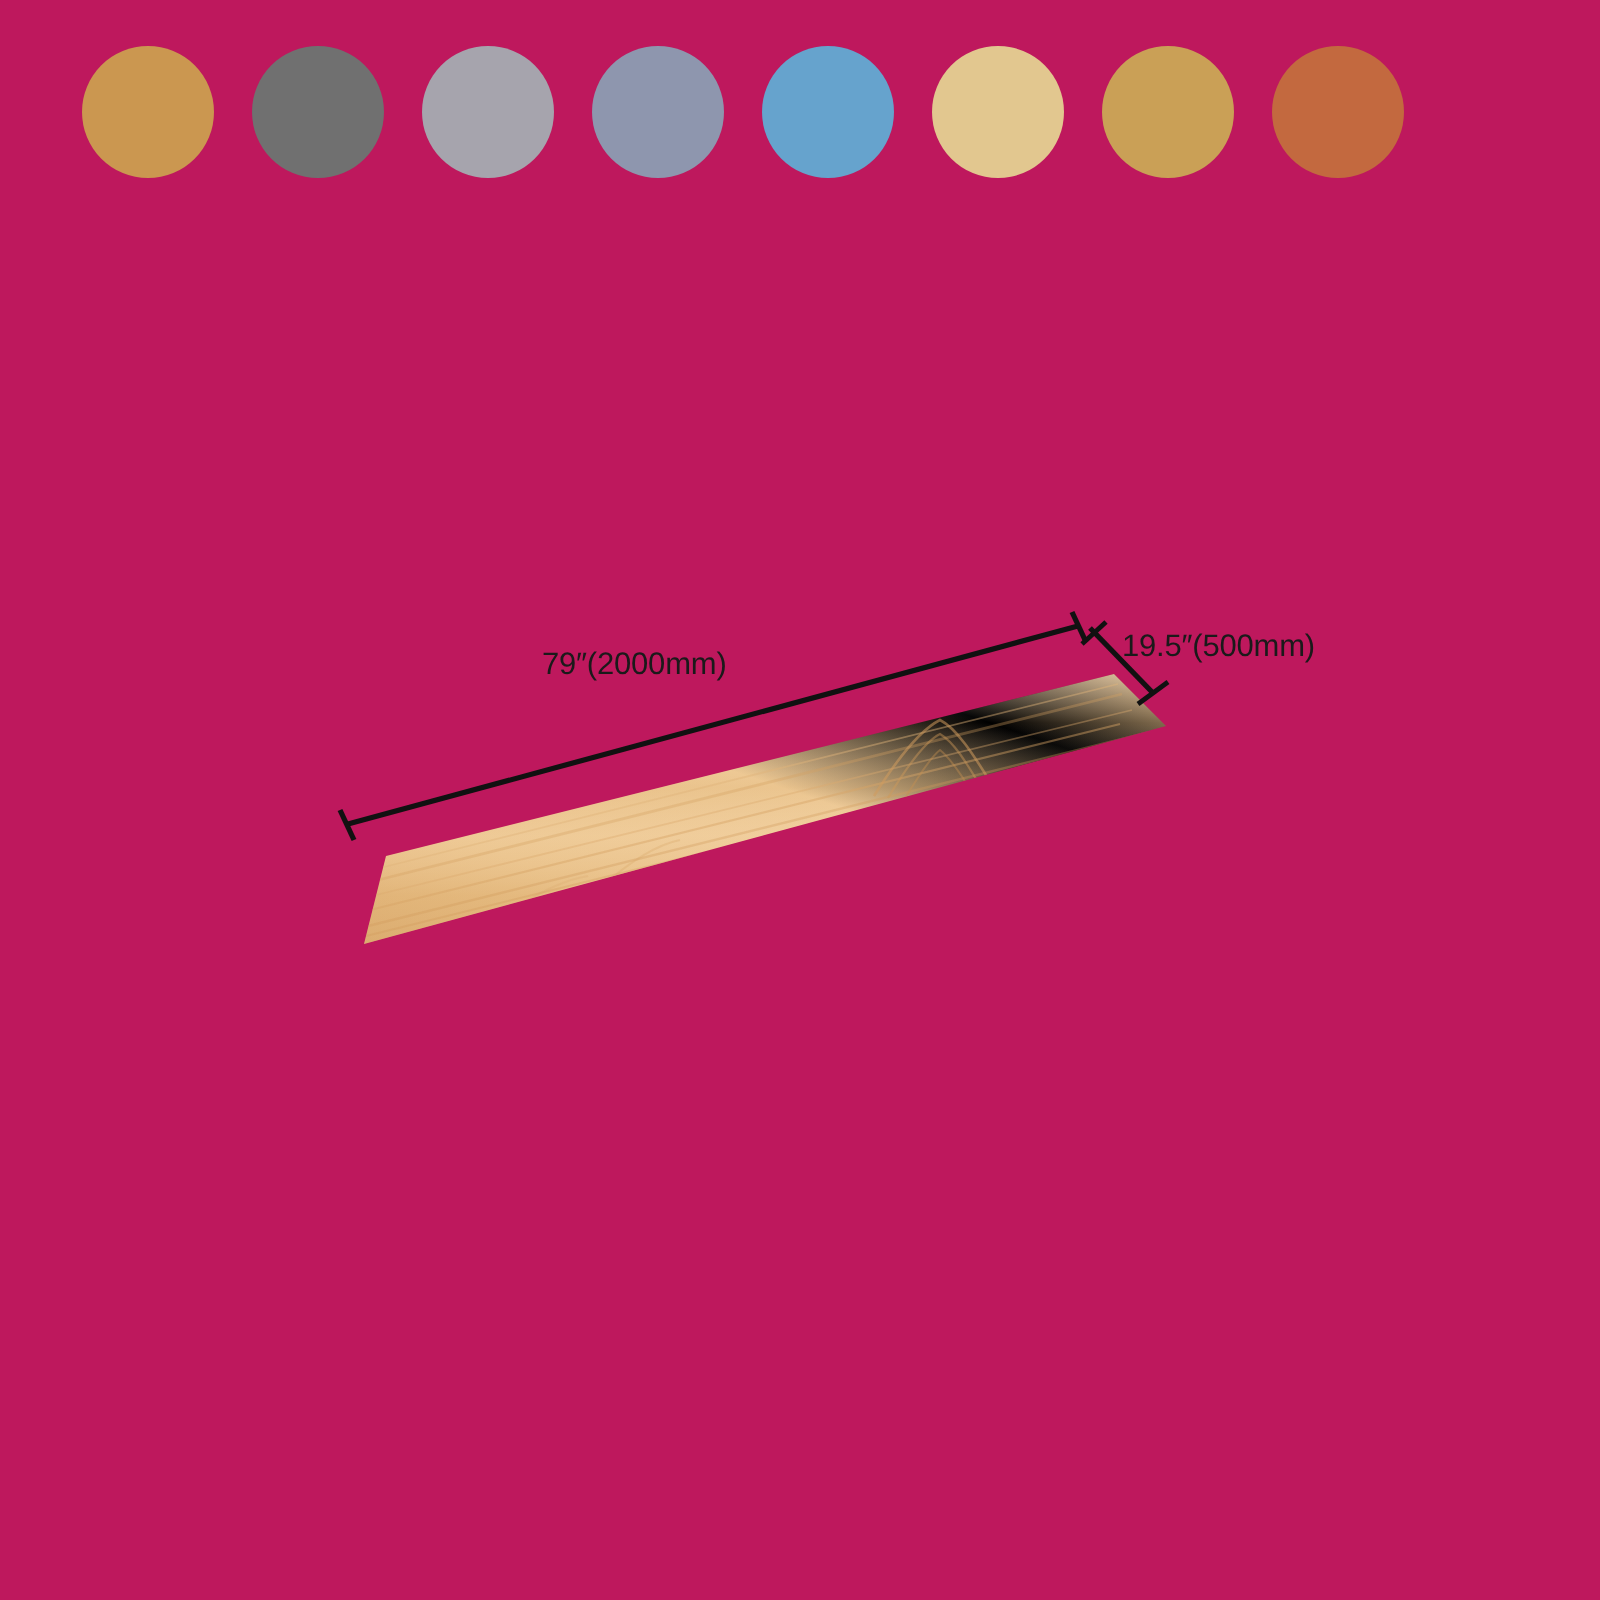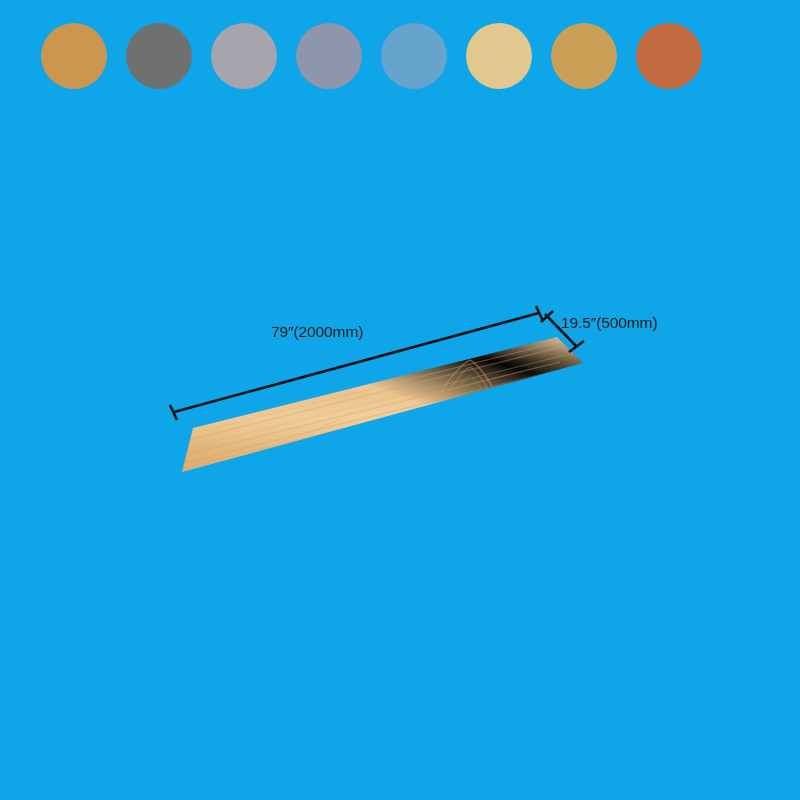--- a/index.html
+++ b/index.html
@@ -13,21 +13,21 @@
     background: #ffffff;
     font-family: "Liberation Sans", sans-serif;
     overflow: hidden;
     position: relative;
   }
 
   #page {
     position: relative;
     width: 800px;
     height: 800px;
-    background: #0ea5e9;
+    background: #be185d;
   }
 
   
   #swatch-row {
     position: absolute;
     left: 41px;
     top: 18px;
     width: 680px;
     height: 76px;
     display: flex;

